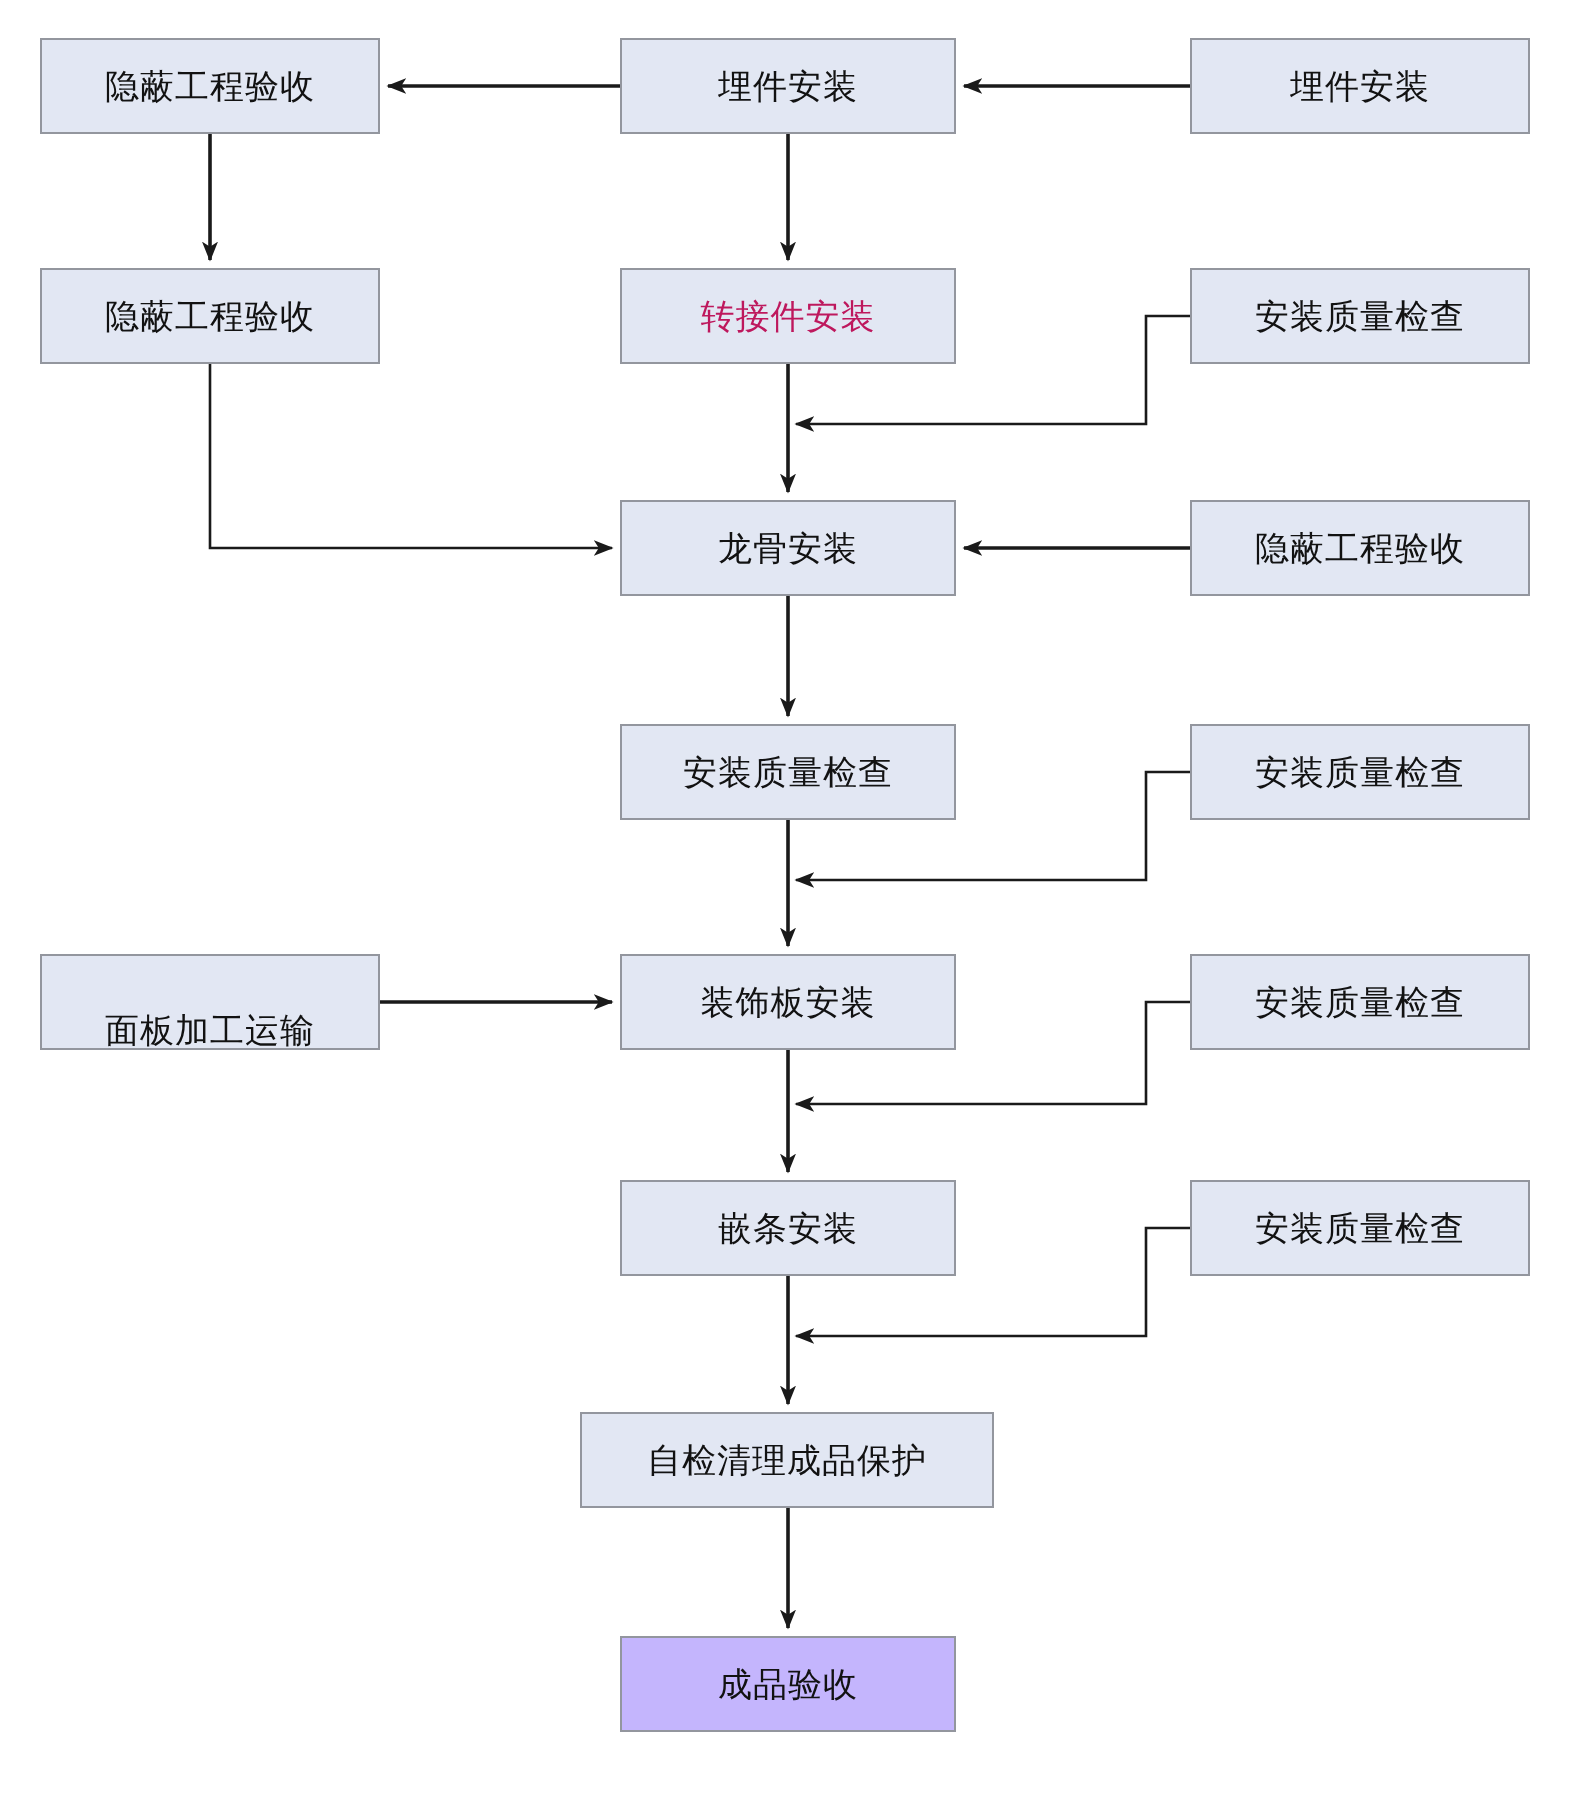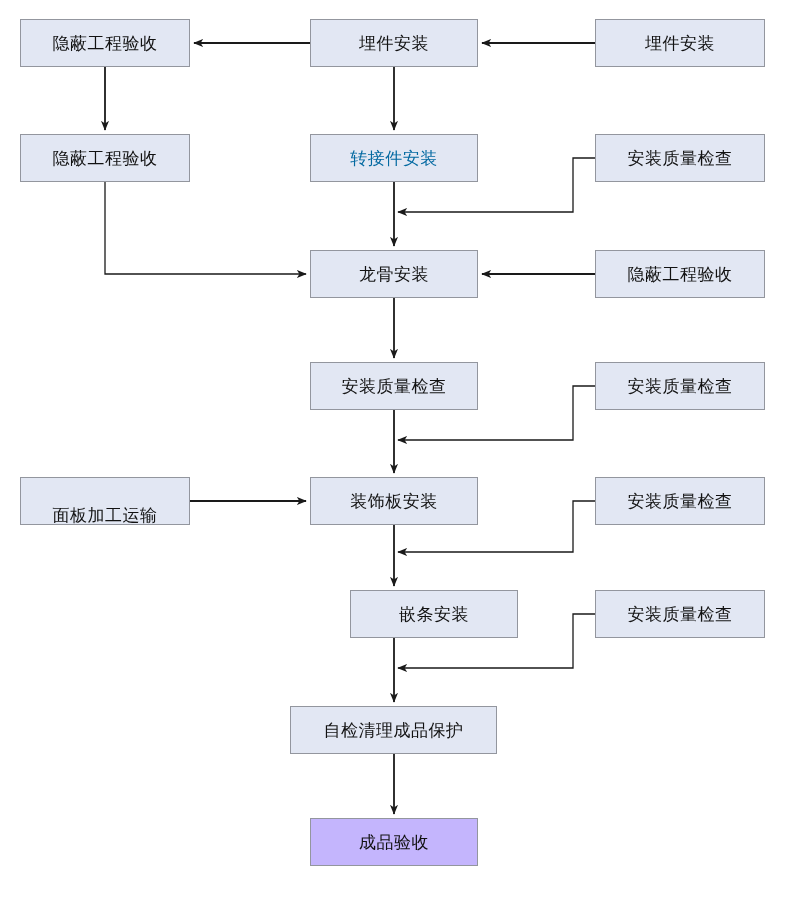--- a/index.html
+++ b/index.html
@@ -77,21 +77,21 @@
       </div>
       <div class="node" style="left: 310px; top: 19px; width: 168px; height: 48px; background: rgb(226, 231, 243); border-color: rgb(147, 150, 158); color: rgb(18, 18, 18);">
         <span class="label">埋件安装</span>
       </div>
       <div class="node" style="left: 595px; top: 19px; width: 170px; height: 48px; background: rgb(226, 231, 243); border-color: rgb(147, 150, 158); color: rgb(18, 18, 18);">
         <span class="label">埋件安装</span>
       </div>
       <div class="node" style="left: 20px; top: 134px; width: 170px; height: 48px; background: rgb(226, 231, 243); border-color: rgb(147, 150, 158); color: rgb(18, 18, 18);">
         <span class="label">隐蔽工程验收</span>
       </div>
-      <div class="node" style="left: 310px; top: 134px; width: 168px; height: 48px; background: rgb(226, 231, 243); border-color: rgb(147, 150, 158); color: #0369a1; text-align: center;">
+      <div class="node" style="left: 310px; top: 134px; width: 168px; height: 48px; background: rgb(226, 231, 243); border-color: rgb(147, 150, 158); color: #be185d; text-align: center;">
         <span class="label">转接件安装</span>
       </div>
       <div class="node" style="left: 595px; top: 134px; width: 170px; height: 48px; background: rgb(226, 231, 243); border-color: rgb(147, 150, 158); color: rgb(18, 18, 18);">
         <span class="label">安装质量检查</span>
       </div>
       <div class="node" style="left: 310px; top: 250px; width: 168px; height: 48px; background: rgb(226, 231, 243); border-color: rgb(147, 150, 158); color: rgb(18, 18, 18);">
         <span class="label">龙骨安装</span>
       </div>
       <div class="node" style="left: 595px; top: 250px; width: 170px; height: 48px; background: rgb(226, 231, 243); border-color: rgb(147, 150, 158); color: rgb(18, 18, 18);">
         <span class="label">隐蔽工程验收</span>
@@ -104,21 +104,21 @@
       </div>
       <div class="node" style="left: 20px; top: 477px; width: 170px; height: 48px; background: rgb(226, 231, 243); border-color: rgb(147, 150, 158); color: rgb(18, 18, 18); align-items: flex-end;">
         <span class="label">面板加工运输</span>
       </div>
       <div class="node" style="left: 310px; top: 477px; width: 168px; height: 48px; background: rgb(226, 231, 243); border-color: rgb(147, 150, 158); color: rgb(18, 18, 18);">
         <span class="label">装饰板安装</span>
       </div>
       <div class="node" style="left: 595px; top: 477px; width: 170px; height: 48px; background: rgb(226, 231, 243); border-color: rgb(147, 150, 158); color: rgb(18, 18, 18);">
         <span class="label">安装质量检查</span>
       </div>
-      <div class="node" style="left: 310px; top: 590px; width: 168px; height: 48px; background: rgb(226, 231, 243); border-color: rgb(147, 150, 158); color: rgb(18, 18, 18); margin-left: 40px;">
+      <div class="node" style="left: 310px; top: 590px; width: 168px; height: 48px; background: rgb(226, 231, 243); border-color: rgb(147, 150, 158); color: rgb(18, 18, 18);">
         <span class="label">嵌条安装</span>
       </div>
       <div class="node" style="left: 595px; top: 590px; width: 170px; height: 48px; background: rgb(226, 231, 243); border-color: rgb(147, 150, 158); color: rgb(18, 18, 18);">
         <span class="label">安装质量检查</span>
       </div>
       <div class="node" style="left: 290px; top: 706px; width: 207px; height: 48px; background: rgb(226, 231, 243); border-color: rgb(147, 150, 158); color: rgb(18, 18, 18);">
         <span class="label">自检清理成品保护</span>
       </div>
       <div class="node" style="left: 310px; top: 818px; width: 168px; height: 48px; background: #c4b5fd; border-color: rgb(147, 150, 158); color: rgb(18, 18, 18);">
         <span class="label">成品验收</span>

